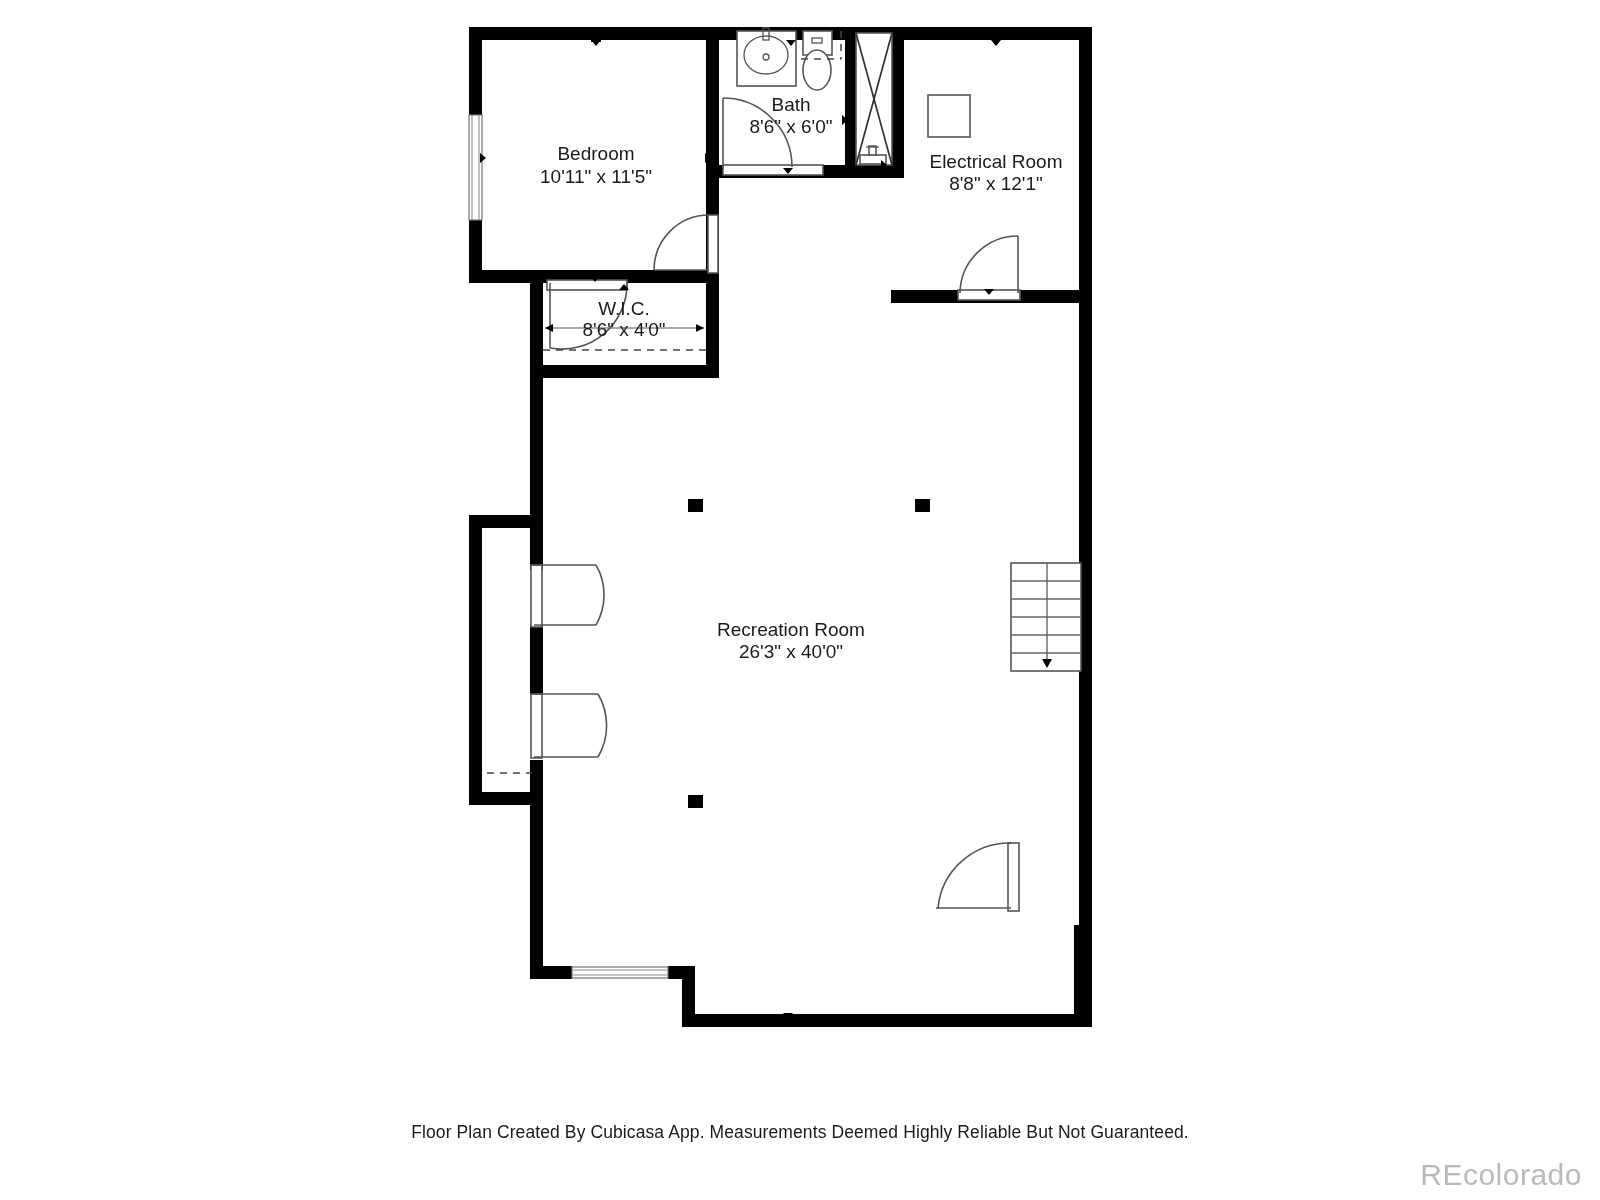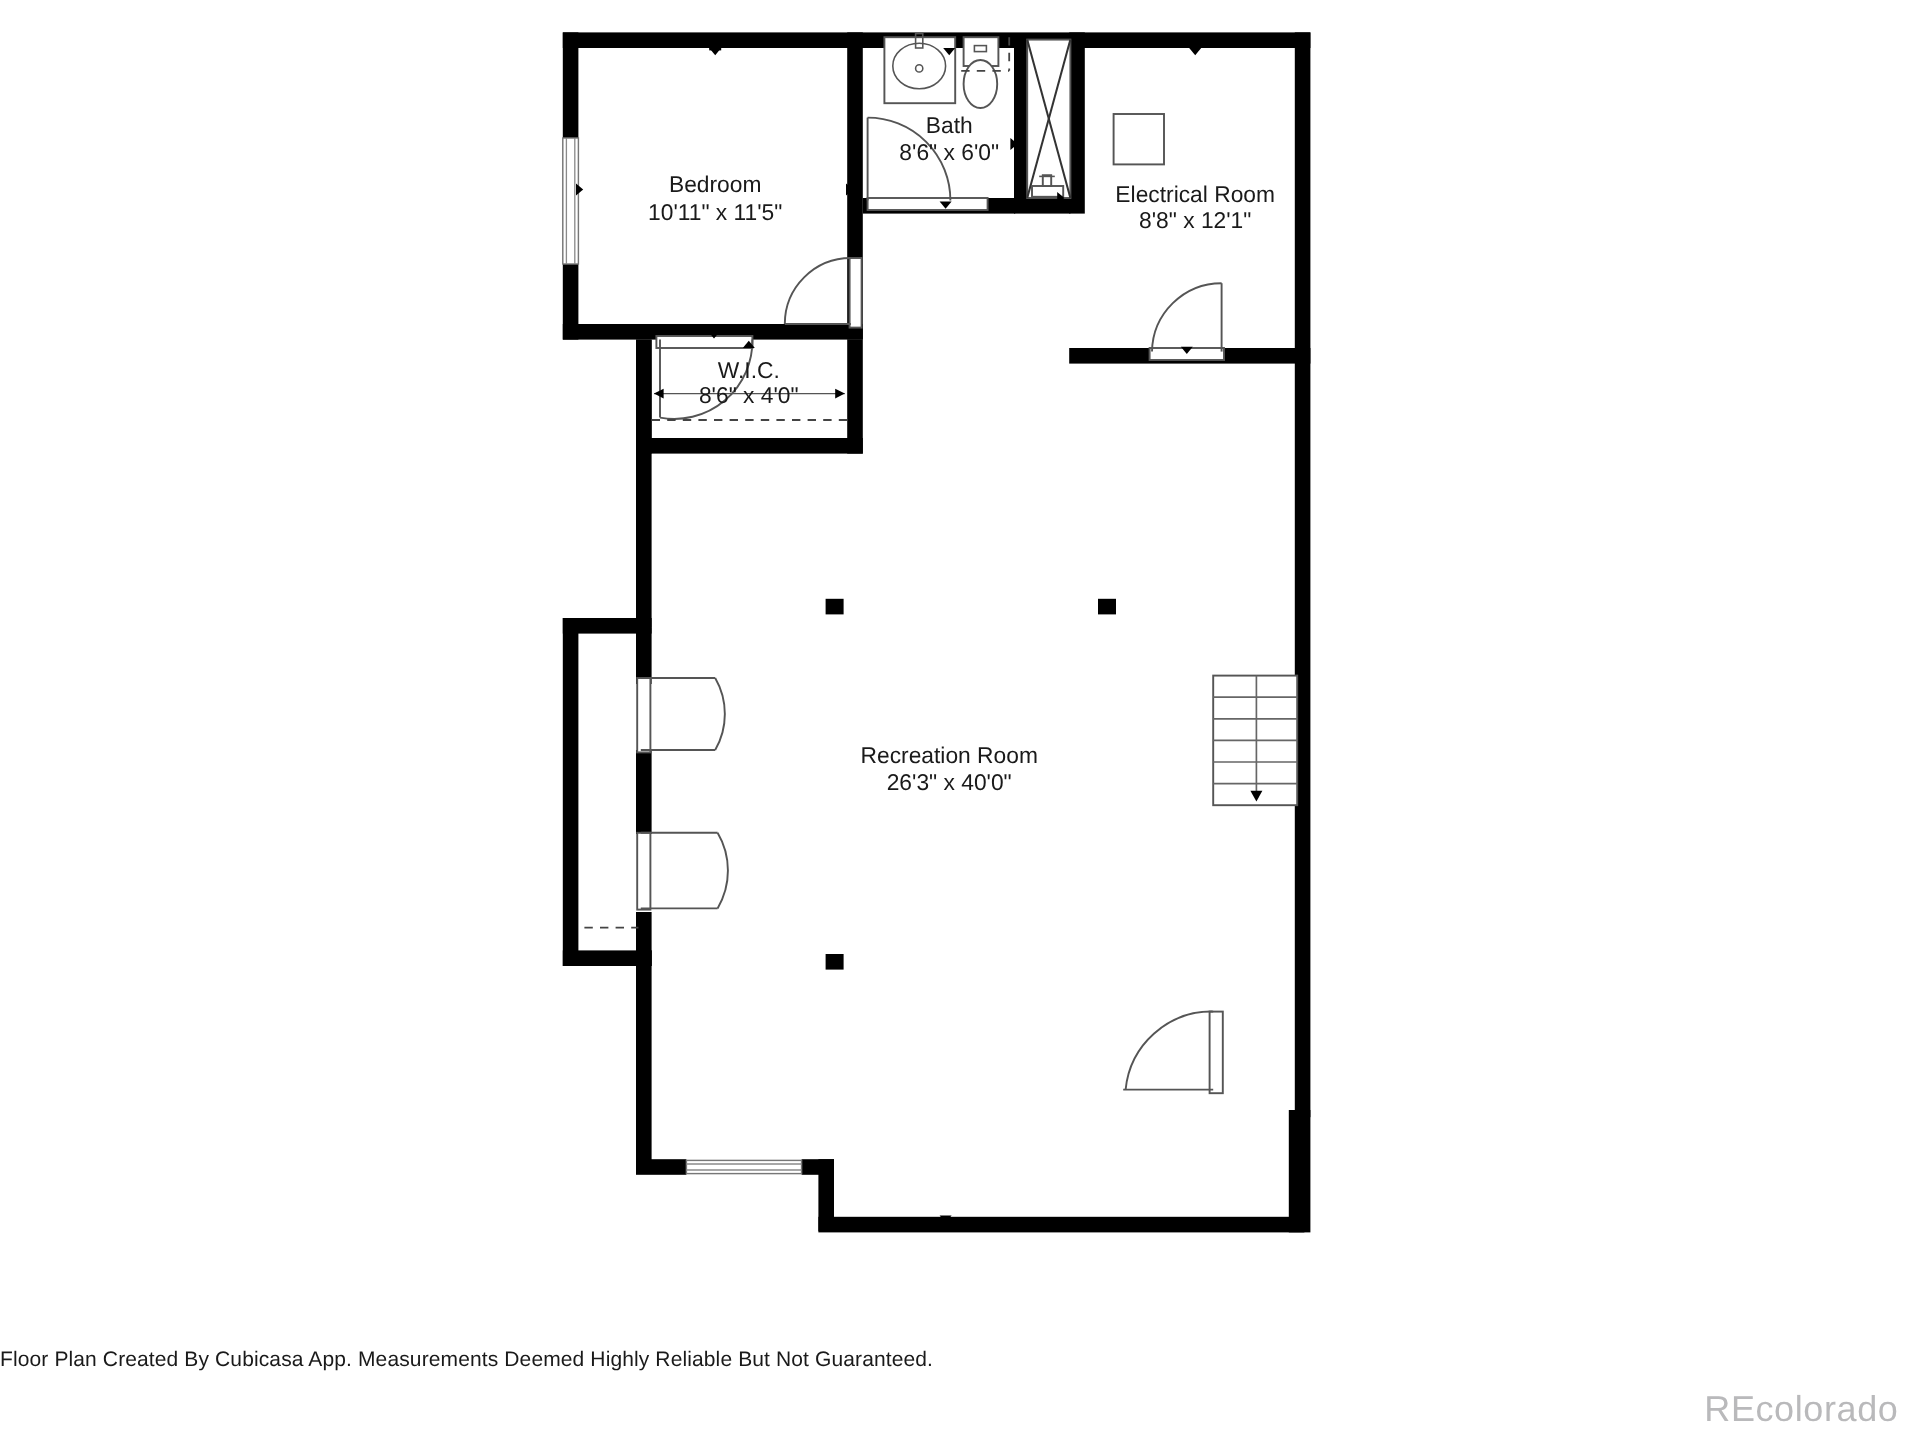--- a/index.html
+++ b/index.html
@@ -90,20 +90,21 @@
     fill: none;
     stroke: #8a8a8a;
     stroke-width: 1.1;
   }
   .marker { fill: #000000; }
   .disclaimer {
     position: absolute;
     left: 0;
     top: 1122px;
     width: 1600px;
+    text-align: center;
     font-family: "Liberation Sans", sans-serif;
     font-size: 17.5px;
     color: #1a1a1a;
     letter-spacing: 0.1px;
   }
   .watermark {
     position: absolute;
     right: 18px;
     bottom: 8px;
     font-family: "Liberation Sans", sans-serif;

